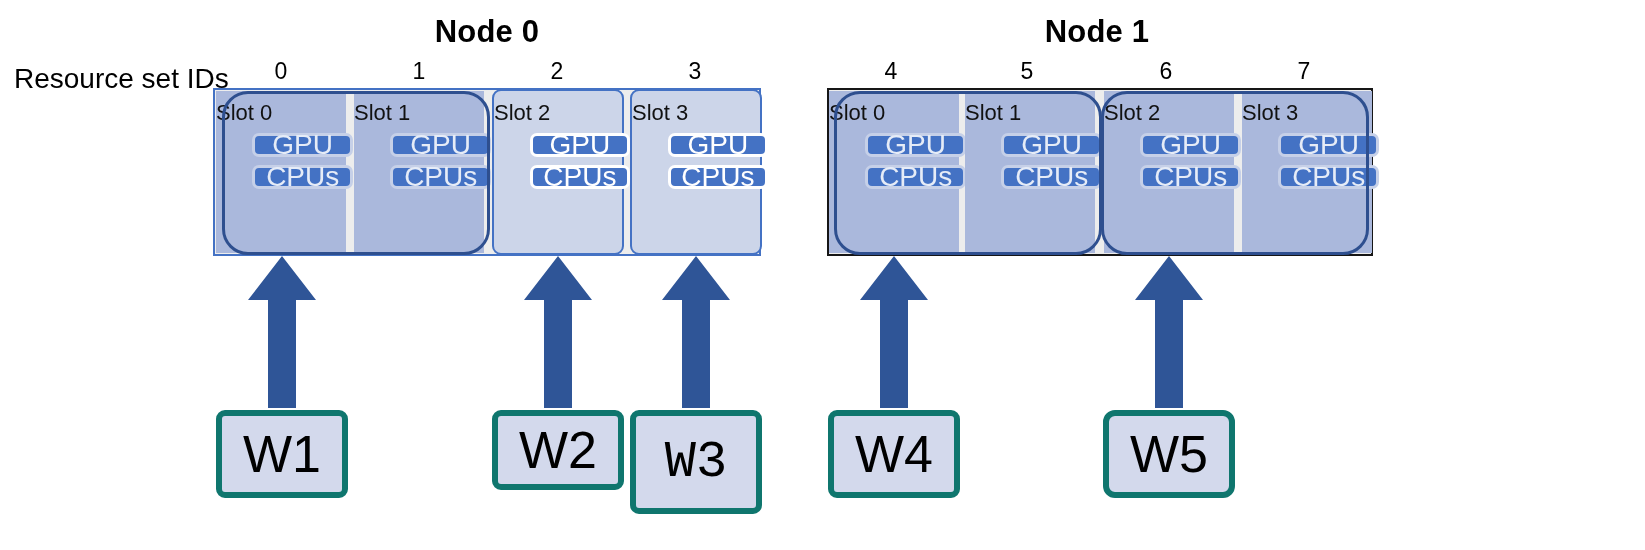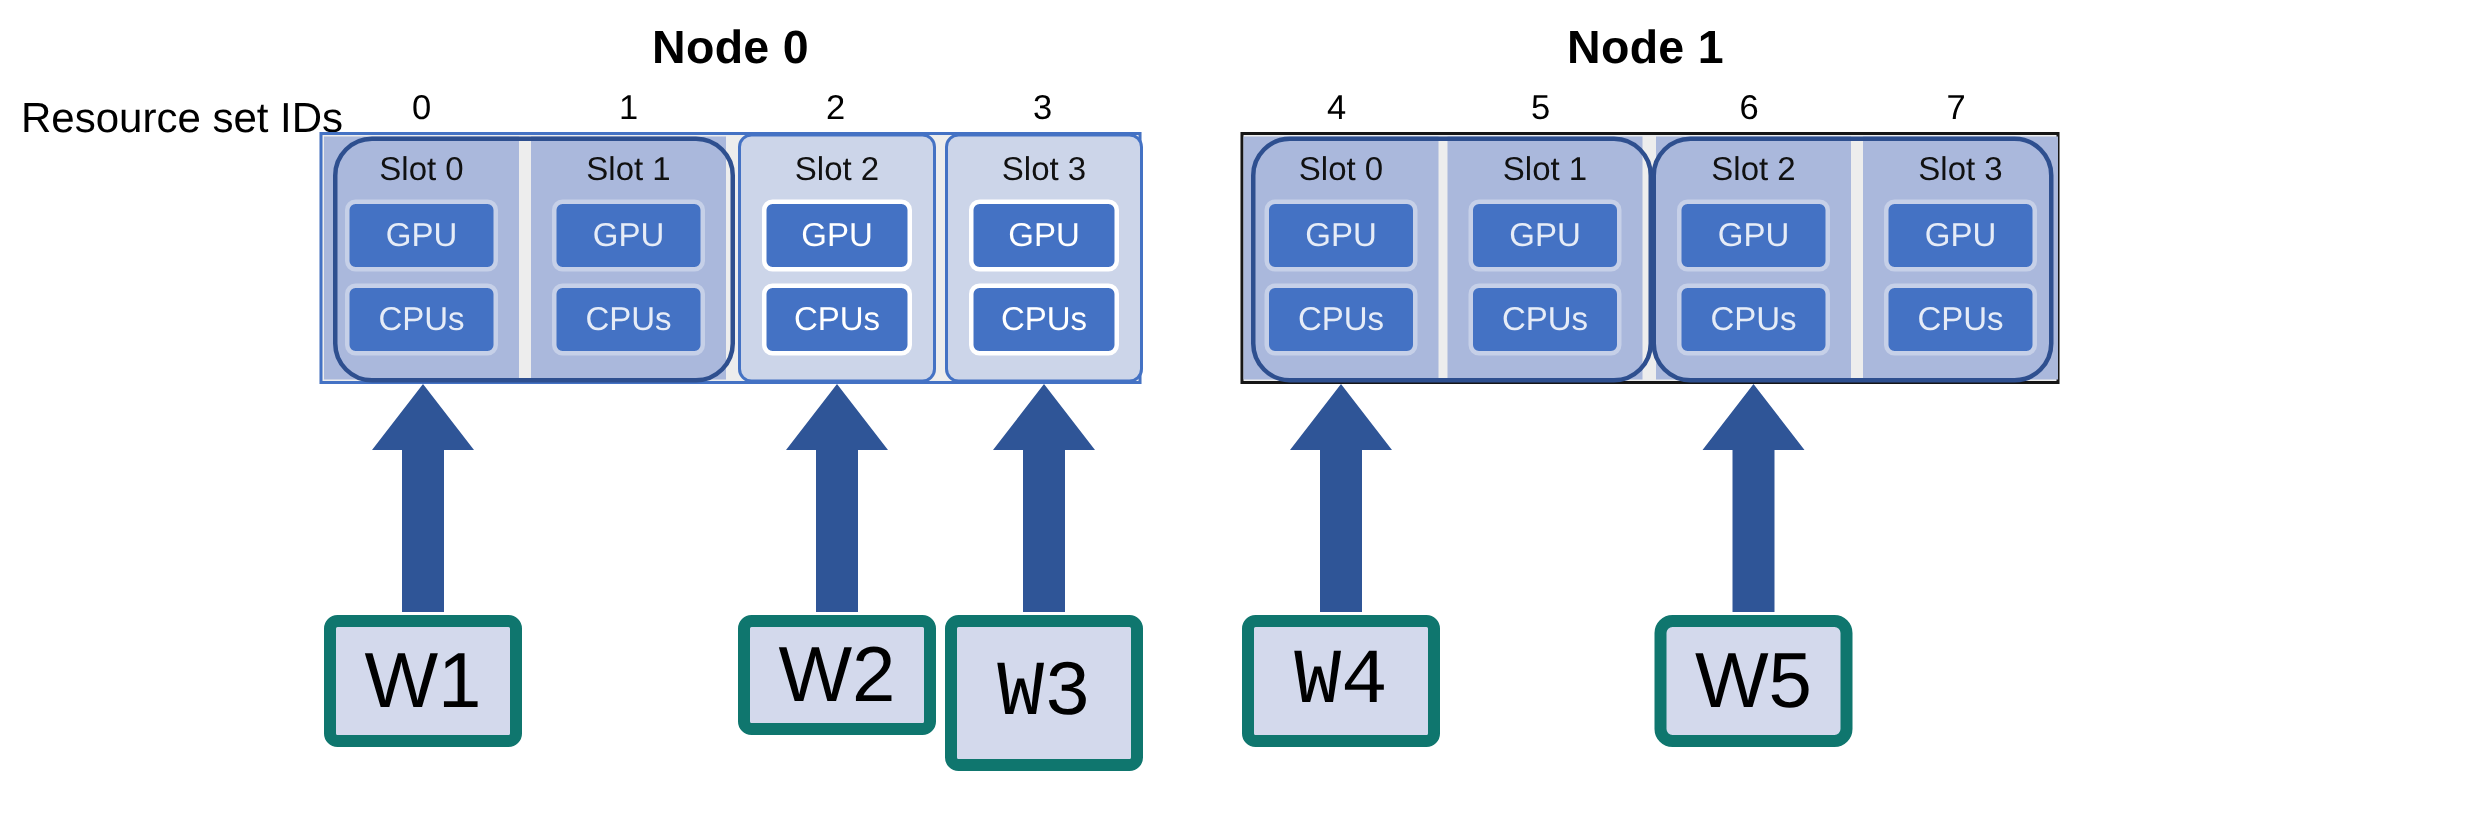--- a/index.html
+++ b/index.html
@@ -16,26 +16,26 @@
   .rs-id{font-size:23px;text-align:center;}
 
   
   .node-frame{position:absolute;box-sizing:border-box;}
   .node-frame.light{border:2px solid #4472C4;background:#EDEDED;}
   .node-frame.dark{border:2px solid #161616;background:#EDEDED;}
 
   
   .slot{position:absolute;box-sizing:border-box;}
   .slot-inner{position:absolute;left:0;top:0;right:0;bottom:0;
-              display:flex;flex-direction:column;align-items:center;}
+              display:flex;flex-direction:column;}
   .slot-label{font-size:22px;line-height:1;margin-top:11px;color:#111;}
-  .chip{width:78%;height:48px;border-radius:7px;background:#4472C4;
+  .chip{width:78%;height:24px;border-radius:7px;background:#4472C4;
         border:3px solid #ffffff;box-sizing:border-box;
         display:flex;align-items:center;justify-content:center;
-        color:#ffffff;font-size:22px;}
+        color:#ffffff;font-size:28px;margin-left:36px;}
   .chip.gpu{margin-top:9px;}
   .chip.cpu{margin-top:8px;}
 
   
   .slot.plain{background:#CCD5E9;border:2px solid #4472C4;border-radius:9px;}
   .slot.plain .chip{border-color:#ffffff;}
 
   
   .slot.grouped{background:#AAB8DC;}
   .slot.grouped .chip{border-color:#C6D0E8;background:#4472C4;color:#E6ECF7;}
@@ -43,21 +43,21 @@
   
   .group-overlay{position:absolute;box-sizing:border-box;
                  border:3px solid #2E4F8F;border-radius:26px;
                  background:transparent;pointer-events:none;}
 
   
   .arrow{position:absolute;}
 
   
   .wbox{position:absolute;box-sizing:border-box;
-        background:#D3D9EC;border:8px solid #0f766e;border-radius:9px;
+        background:#D3D9EC;border:6px solid #0f766e;border-radius:9px;
         display:flex;align-items:center;justify-content:center;
         font-size:52px;color:#000;}
 </style>
 </head>
 <body>
 
 <div id="stage">
 
   <div class="abs rs-label" style="left:14px;top:63px;">Resource set IDs</div>
 
@@ -163,16 +163,16 @@
     <polygon points="36,0 70,44 50,44 50,152 22,152 22,44 2,44" fill="#2F5597"></polygon>
   </svg>
 
   <svg class="arrow" style="left:1133px;top:256px;" width="72" height="152" viewBox="0 0 72 152">
     <polygon points="36,0 70,44 50,44 50,152 22,152 22,44 2,44" fill="#2F5597"></polygon>
   </svg>
 
   <div class="wbox" style="left:216px;top:410px;width:132px;height:88px;">W1</div>
   <div class="wbox" style="left:492px;top:410px;width:132px;height:80px;">W2</div>
   <div class="wbox" style="left:630px;top:410px;width:132px;height:104px;font-family:Liberation Mono, monospace;">W3</div>
-  <div class="wbox" style="left:828px;top:410px;width:132px;height:88px;font-family:Liberation Mono, monospace;">W4</div>
+  <div class="wbox" style="left:828px;top:410px;width:132px;height:88px;">W4</div>
   <div class="wbox" style="left:1103px;top:410px;width:132px;height:88px;border-radius:12px;">W5</div>
 
 </div>
 
 </body></html>

